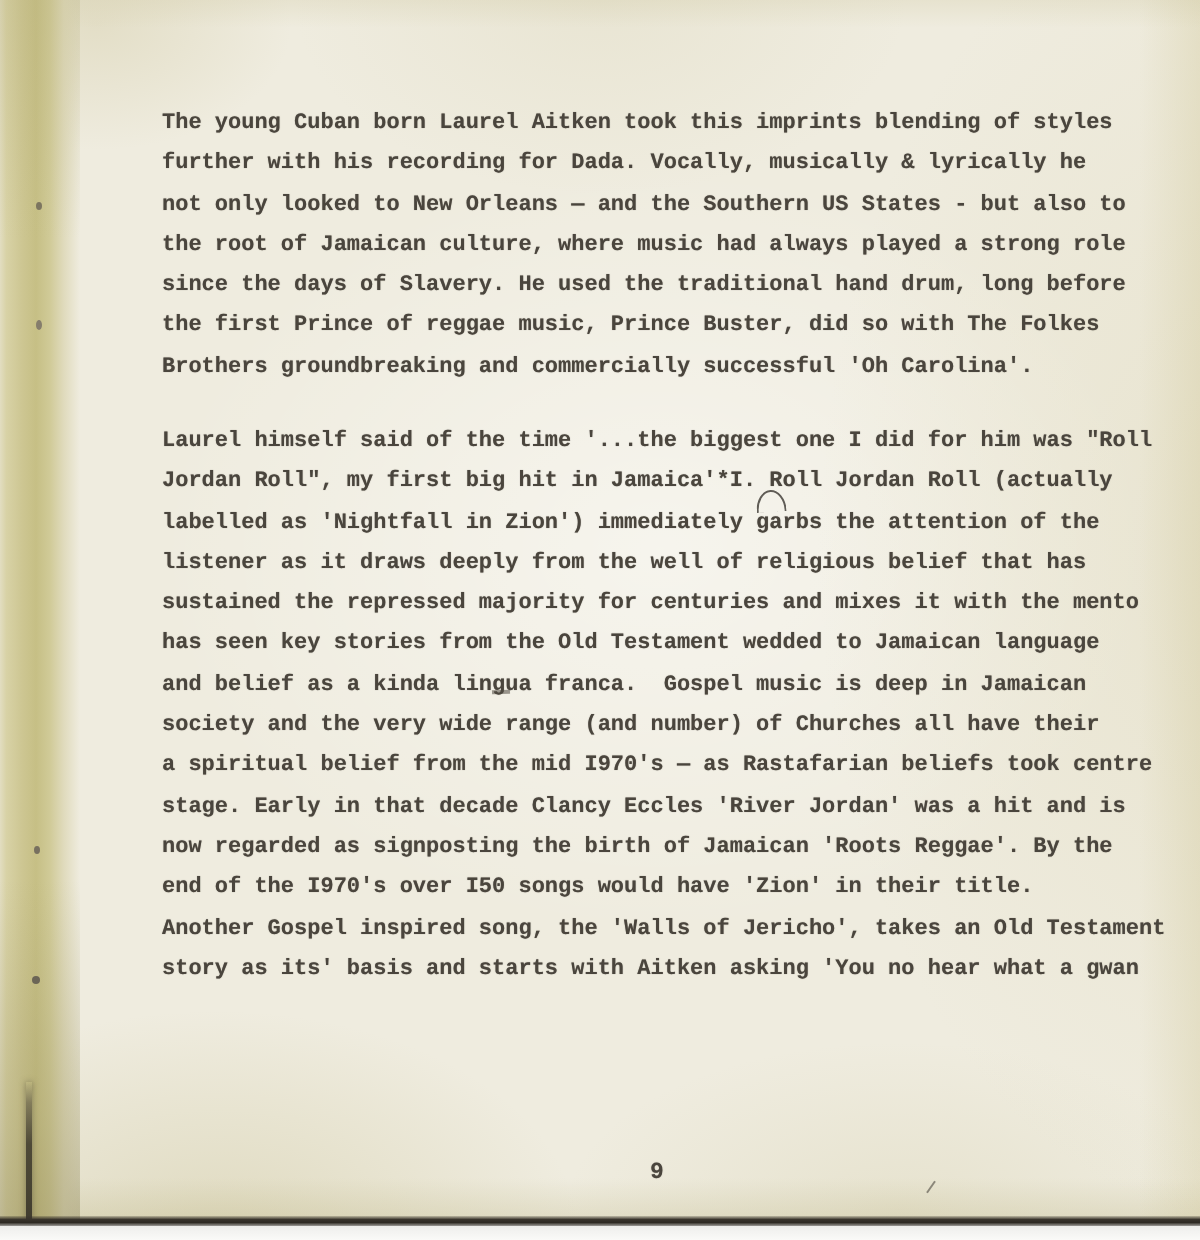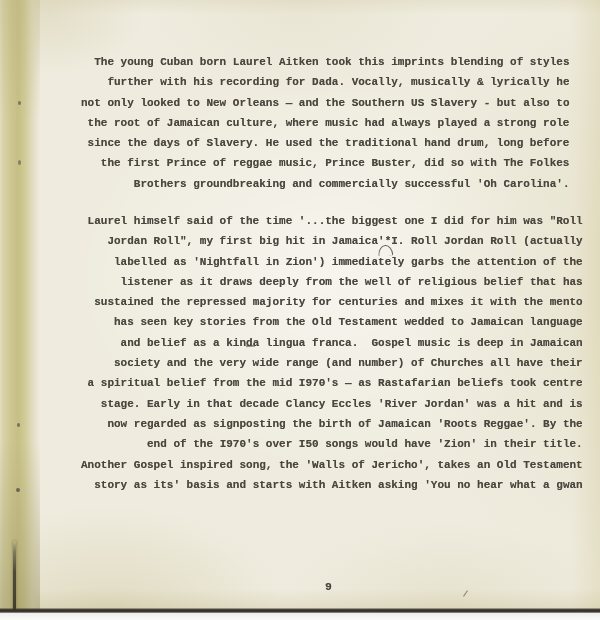--- a/index.html
+++ b/index.html
@@ -20,21 +20,20 @@
     background-image:
       linear-gradient(180deg, rgba(200,192,148,0.22), rgba(200,192,148,0) 14px),
       linear-gradient(270deg, rgba(206,196,146,0.30), rgba(206,196,146,0) 30px),
       linear-gradient(0deg, rgba(186,178,128,0.28), rgba(186,178,128,0) 22px),
       radial-gradient(140px 90px at 8% 2%, rgba(196,186,136,0.28), rgba(196,186,136,0) 70%),
       radial-gradient(220px 140px at 50% 0%, rgba(200,192,148,0.16), rgba(200,192,148,0) 70%),
       radial-gradient(300px 480px at 103% 45%, rgba(208,198,150,0.22), rgba(208,198,150,0) 70%),
       radial-gradient(260px 160px at 18% 101%, rgba(186,176,118,0.30), rgba(186,176,118,0) 70%),
       radial-gradient(240px 120px at 75% 99%, rgba(196,188,140,0.20), rgba(196,188,140,0) 70%),
       radial-gradient(420px 320px at 55% 45%, rgba(255,255,255,0.45), rgba(255,255,255,0) 60%);
-    text-align: right;
   }
   
   .spine {
     position: absolute;
     left: 0; top: 0;
     width: 40px; height: 611px;
     background-image:
       linear-gradient(180deg, rgba(180,172,120,0.25) 0, rgba(180,172,120,0) 120px,
                       rgba(180,172,120,0) 440px, rgba(150,142,90,0.30) 560px,
                       rgba(140,132,84,0.40) 100%),
@@ -123,21 +122,21 @@
     <div class="speck s1"></div>
     <div class="speck s2"></div>
     <div class="speck s3"></div>
     <div class="speck s4"></div>
     <div class="squiggle"></div>
 
     <div class="textblock">
       <div class="para p1">
         <div class="tline">The young Cuban born Laurel Aitken took this imprints blending of styles</div>
         <div class="tline">further with his recording for Dada. Vocally, musically &amp; lyrically he</div>
-        <div class="tline">not only looked to New Orleans — and the Southern US Slavery - but also to</div>
+        <div class="tline">not only looked to New Orleans — and the Southern US States - but also to</div>
         <div class="tline">the root of Jamaican culture, where music had always played a strong role</div>
         <div class="tline">since the days of Slavery. He used the traditional hand drum, long before</div>
         <div class="tline">the first Prince of reggae music, Prince Buster, did so with The Folkes</div>
         <div class="tline">Brothers groundbreaking and commercially successful 'Oh Carolina'.</div>
       </div>
       <div class="para p2">
         <div class="tline">Laurel himself said of the time '...the biggest one I did for him was "Roll</div>
         <div class="tline">Jordan Roll", my first big hit in Jamaica'*I. Roll Jordan Roll (actually</div>
         <div class="tline">labelled as 'Nightfall in Zion') immediately garbs the attention of the</div>
         <div class="tline">listener as it draws deeply from the well of religious belief that has</div>

